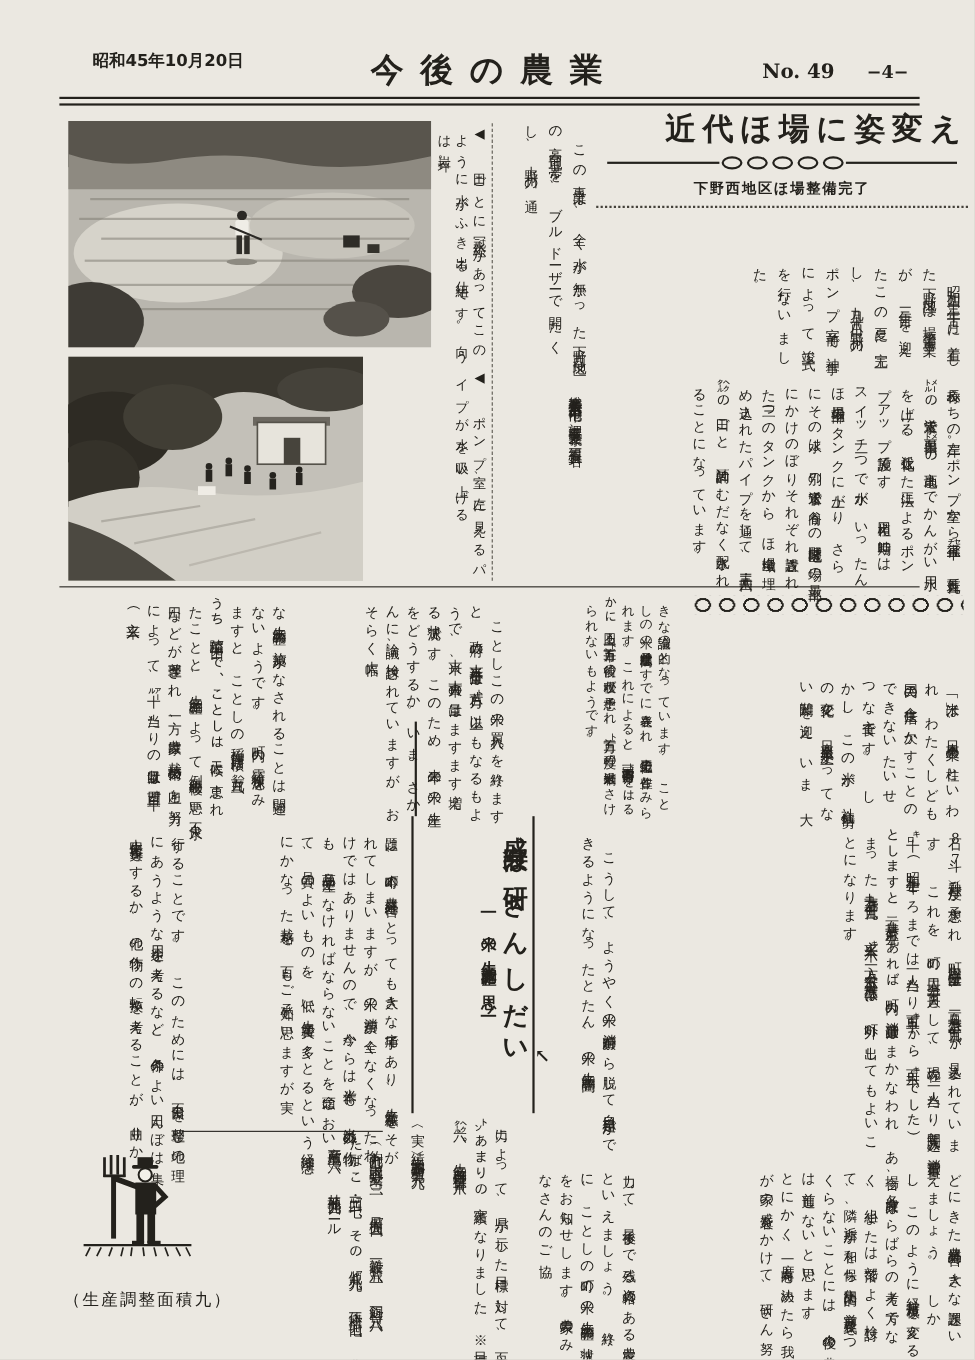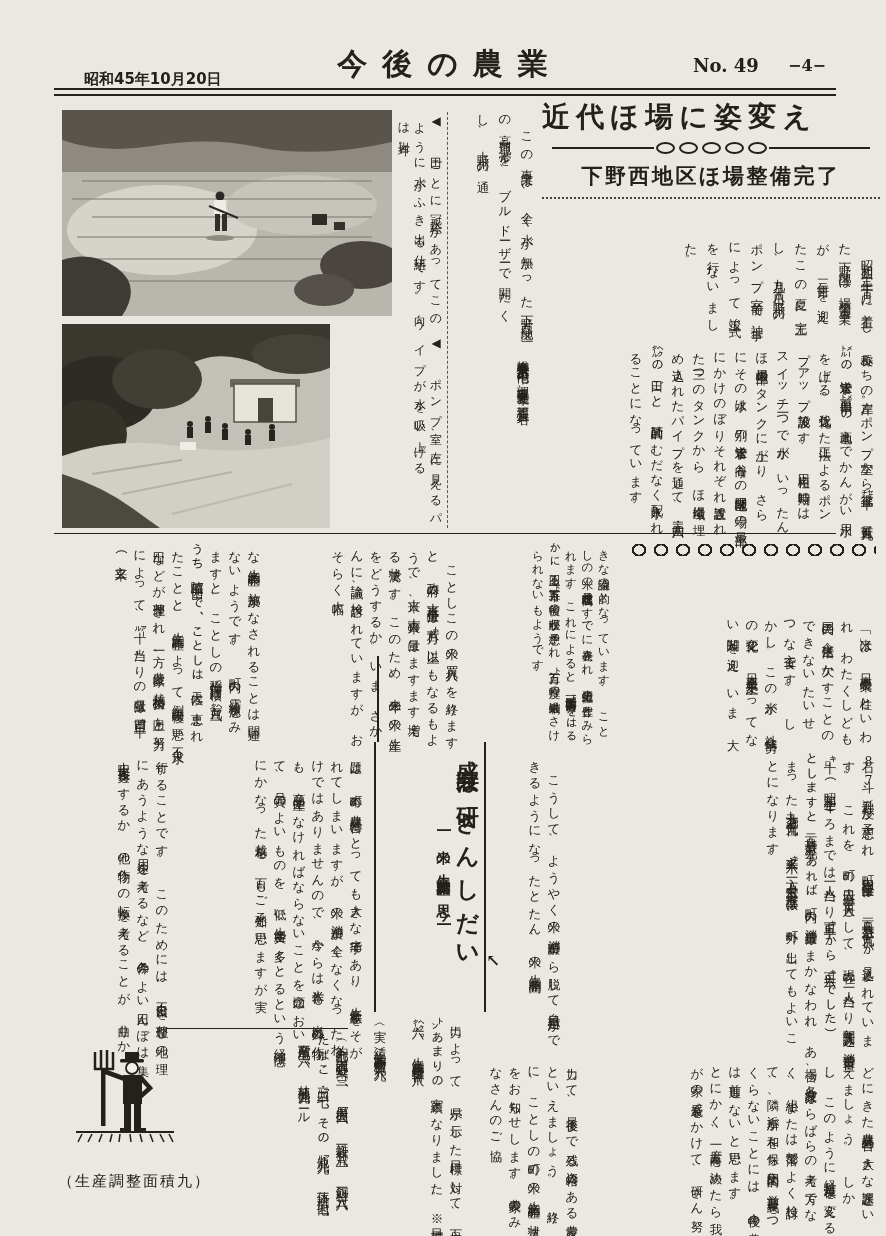--- a/index.html
+++ b/index.html
@@ -12,23 +12,23 @@
   .bot{font-size:12.5px;letter-spacing:2px;line-height:19px;}
   .dense{font-size:11.5px;letter-spacing:0.5px;line-height:16.5px;}
   .cap{font-size:12px;letter-spacing:4px;line-height:16px;}
   .hd-date{font-family:"DejaVu Sans","Liberation Sans",sans-serif;font-weight:700;font-size:15px;}
   .hd-title{font-weight:700;font-size:30px;letter-spacing:0.5em;text-align:center;}
   .hd-issue{font-weight:700;font-size:18px;}
   .hd-page{font-weight:700;font-size:16px;}
   .dbl{border-top:2px solid #23211c;border-bottom:2px solid #23211c;height:4px;}
   .rule{background:#23211c;}
   .dash{border-left:1.5px dashed #5a574f;}
-  .h1{font-size:28px;letter-spacing:0.22em;text-align:left;font-weight:600;white-space:nowrap;}
+  .h1{font-size:28px;letter-spacing:0.22em;text-align:right;font-weight:600;white-space:nowrap;}
   .h2{font-size:25px;letter-spacing:0.18em;text-align:center;font-weight:600;margin-top:4px;white-space:nowrap;}
-  .h3{font-family:"DejaVu Sans","Liberation Sans",sans-serif;font-size:21px;font-weight:700;
+  .h3{font-family:"DejaVu Sans","Liberation Sans",sans-serif;font-size:13px;font-weight:700;
       letter-spacing:0.12em;text-align:center;margin-top:8px;white-space:nowrap;}
   .ovalrow{display:flex;align-items:center;margin:6px 10px 2px 10px;}
   .hline{flex:1;height:2px;background:#23211c;}
   .oval{display:inline-block;width:15px;height:8px;border:2px solid #23211c;border-radius:50%;margin:0 2px;}
   .dotrule{border-top:2.5px dotted #44413a;margin-top:7px;}
   .scallop-edge{height:9px;background-repeat:repeat-x;background-size:22px 9px;}
   .scallop-top{background-image:radial-gradient(circle 8px at 11px 10px, transparent 5.5px, #23211c 5.6px, #23211c 7.4px, transparent 7.5px);}
   .scallop-bot{background-image:radial-gradient(circle 8px at 11px -1px, transparent 5.5px, #23211c 5.6px, #23211c 7.4px, transparent 7.5px);}
   .kongo-title{font-size:26px;font-weight:600;letter-spacing:0.42em;text-align:center;padding:8px 0 6px 0;white-space:nowrap;}
   .seisui{display:flex;flex-direction:row-reverse;justify-content:flex-start;align-items:flex-start;
@@ -37,21 +37,21 @@
   .seisui-sub{font-family:"DejaVu Sans","Liberation Sans",sans-serif;font-weight:700;
               font-size:14px;letter-spacing:3px;align-self:center;margin-left:10px;}
   .credit{font-size:15px;letter-spacing:2px;}
   .arrow{font-size:17px;font-weight:700;}
 </style>
 </head>
 <body>
 
 <div class="page">
 
-  <div class="abs hd-date" style="left:84px;top:70px;text-align:right;">昭和45年10月20日</div>
+  <div class="abs hd-date" style="left:84px;top:46px;text-align:right;">昭和45年10月20日</div>
   <div class="abs hd-title" style="left:290px;top:44px;width:320px;">今後の農業</div>
   <div class="abs hd-issue" style="left:693px;top:55px;text-align:right;">No. 49</div>
   <div class="abs hd-page" style="left:788px;top:56px;">−4−</div>
   <div class="abs dbl" style="left:54px;top:88px;width:782px;"></div>
 
   <div class="abs" style="left:62px;top:110px;">
     <svg viewBox="0 0 330 206" width="330" height="206">
       <rect width="330" height="206" fill="#b9b6ae"></rect>
       <rect width="330" height="42" fill="#59554d"></rect>
       <path d="M0,30 Q40,44 90,36 Q150,26 200,38 Q260,48 330,32 L330,62 L0,62 Z" fill="#8e8a81"></path>

